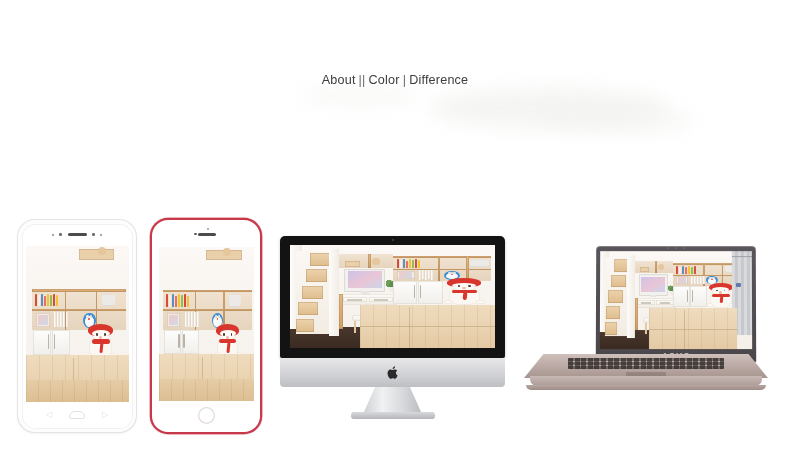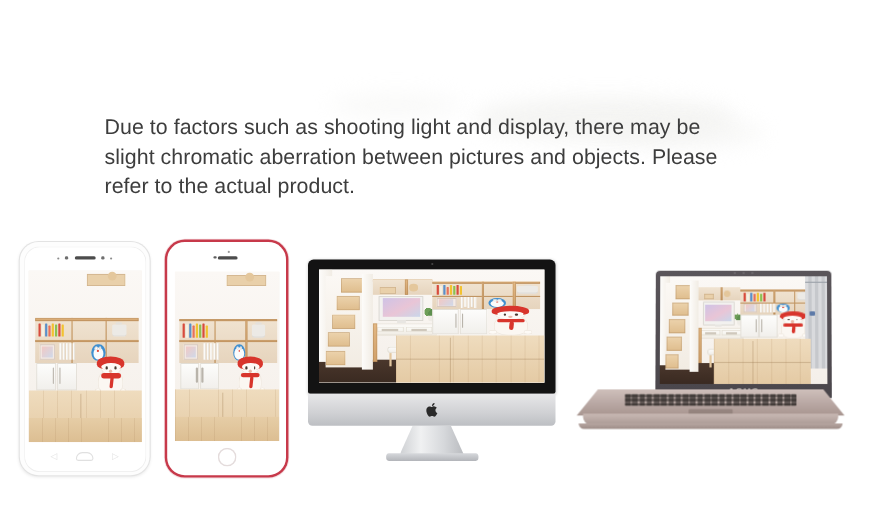--- a/index.html
+++ b/index.html
@@ -258,22 +258,24 @@
 </style>
 </head>
 <body>
 
 <div id="page">
 
   <div class="wash wash-a"></div>
   <div class="wash wash-b"></div>
   <div class="wash wash-c"></div>
 
-
-  <p class="para">Due to factors such as shooting light and display, there may be slight chromatic aberration between pictures and objects. Please refer to the actual product.</p>
+  <div class="crumb">
+    <span class="w">About</span><span class="sep">||</span><span class="w">Color</span><span class="sep">|</span><span class="w">Difference</span>
+  </div>
+
 
   <div class="stage">
 
     <div class="phone1">
       <div class="bezel">
         <div class="top">
           <span class="dot sm"></span>
           <span class="dot"></span>
           <span class="spk"></span>
           <span class="dot"></span>

